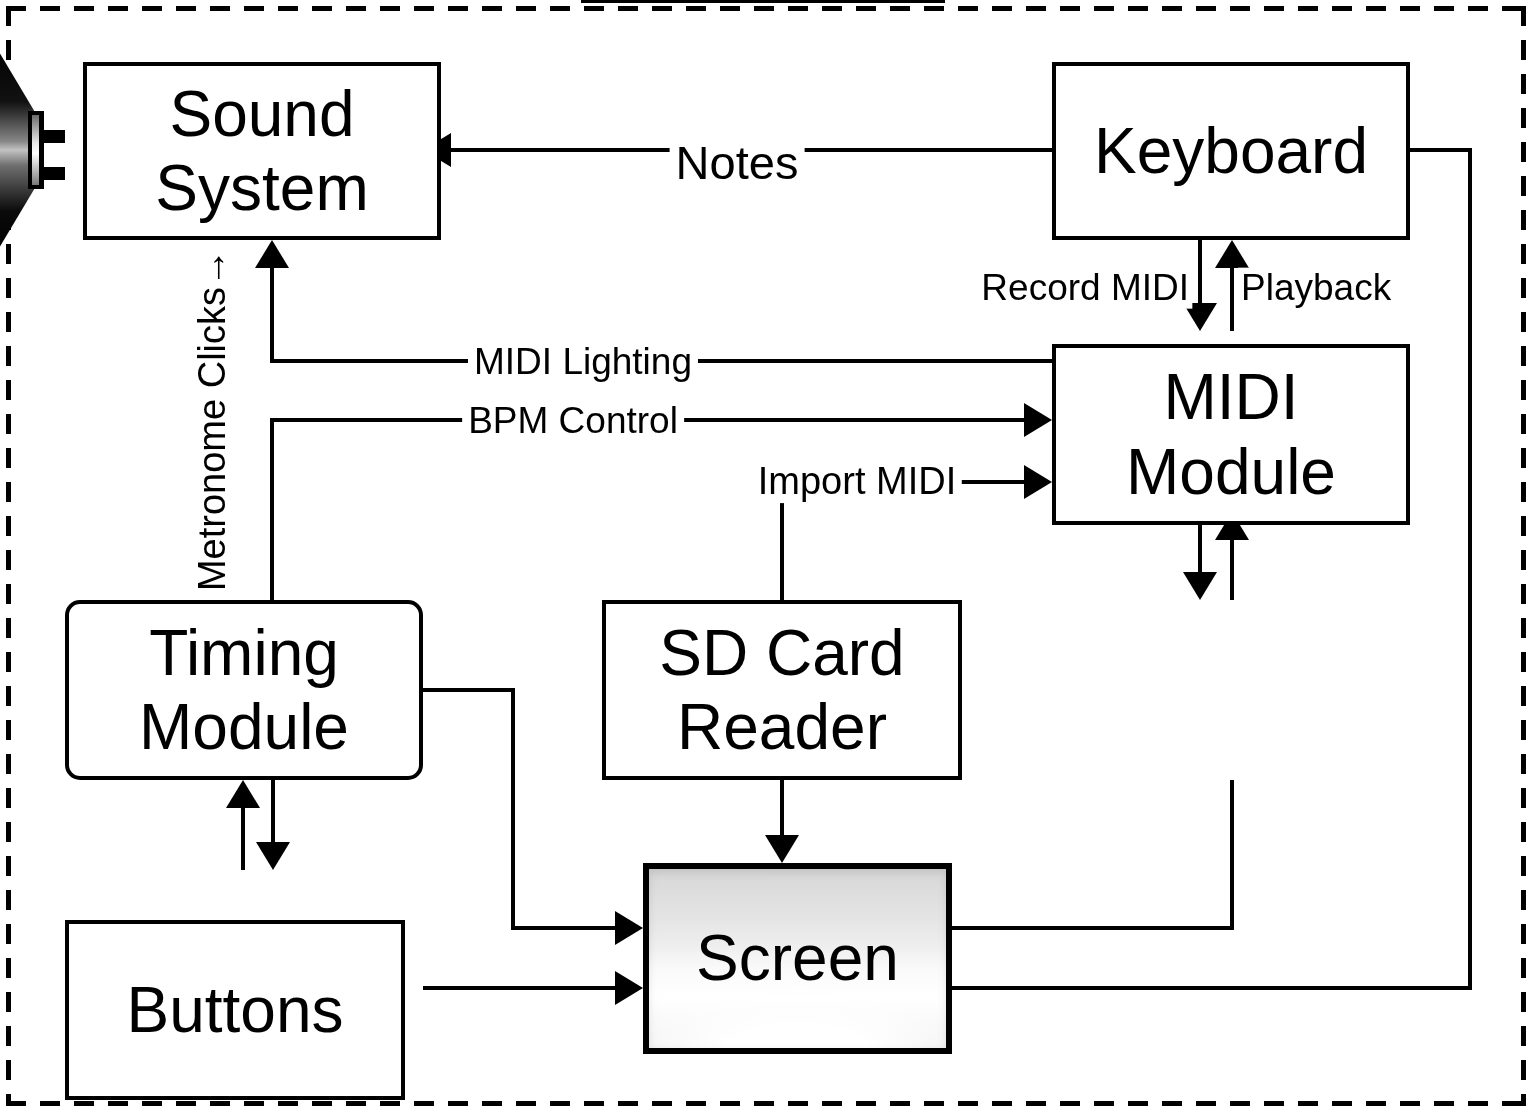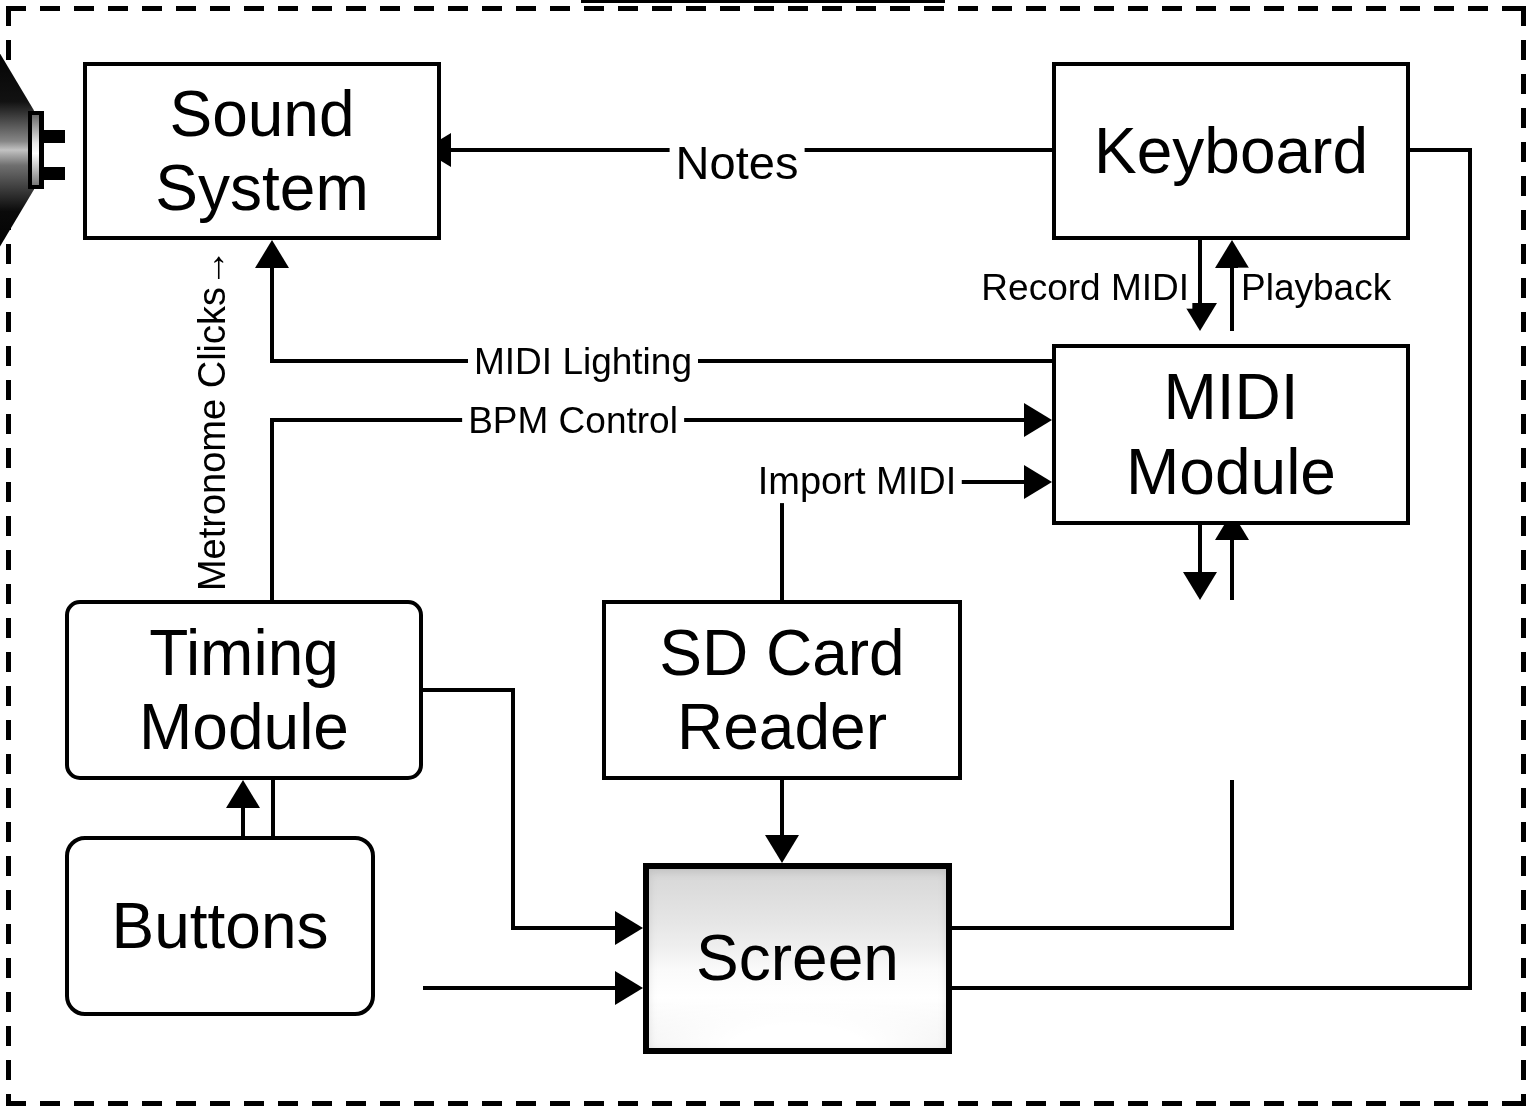--- a/index.html
+++ b/index.html
@@ -21,21 +21,21 @@
   .box{position:absolute;box-sizing:border-box;background:#fff;border:4px solid #000;
        display:flex;align-items:center;justify-content:center;text-align:center;
        font-size:64px;line-height:1.16;z-index:3;}
   .box span{white-space:pre-line;}
   #b-sound   {left:83px;  top:62px;  width:358px; height:178px;}
   #b-keyboard{left:1052px;top:62px;  width:358px; height:178px;}
   #b-midi    {left:1052px;top:331px; width:358px; height:181px;margin-top:13px;}
   #b-timing  {left:65px;  top:600px; width:358px; height:180px;border-radius:15px;}
   #b-sd      {left:602px; top:600px; width:360px; height:180px;}
   #b-memory  {left:1052px;top:600px; width:358px; height:180px;}
-  #b-buttons {left:65px;  top:836px; width:310px; height:180px;border-radius:20px;}
+  #b-buttons {left:65px;  top:920px; width:340px; height:180px;}
   #b-screen  {left:643px; top:863px; width:309px; height:191px;border-width:6px;z-index:4;
      background:
        radial-gradient(95% 60% at 50% 102%, #ffffff 25%, rgba(255,255,255,0) 75%),
        linear-gradient(180deg,#d6d6d6 0%,#e6e6e6 30%,#efefef 44%,#fafafa 56%,#ffffff 72%,#ededed 100%);
      box-shadow:inset 0 3px 8px rgba(0,0,0,0.10);}
   #b-top-partial{left:581px;top:-40px;width:364px;height:43px;border-width:5px;z-index:2;}
 
   
   .ln{position:absolute;background:#000;z-index:2;}
   #ln-notes  {left:451px; top:148px;width:601px;height:4px;}

